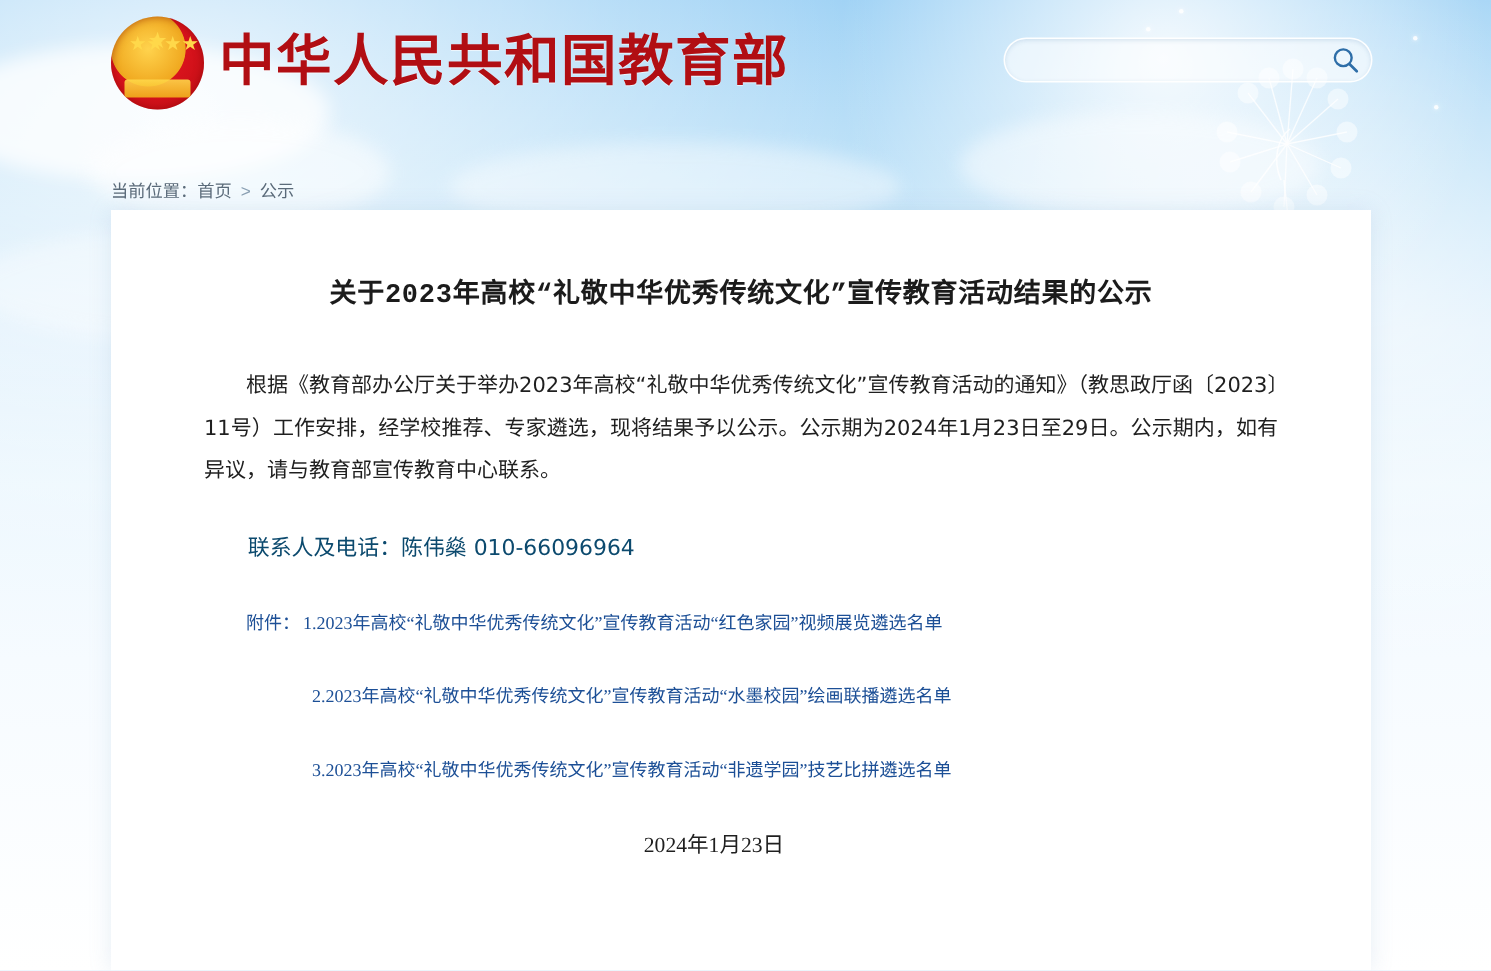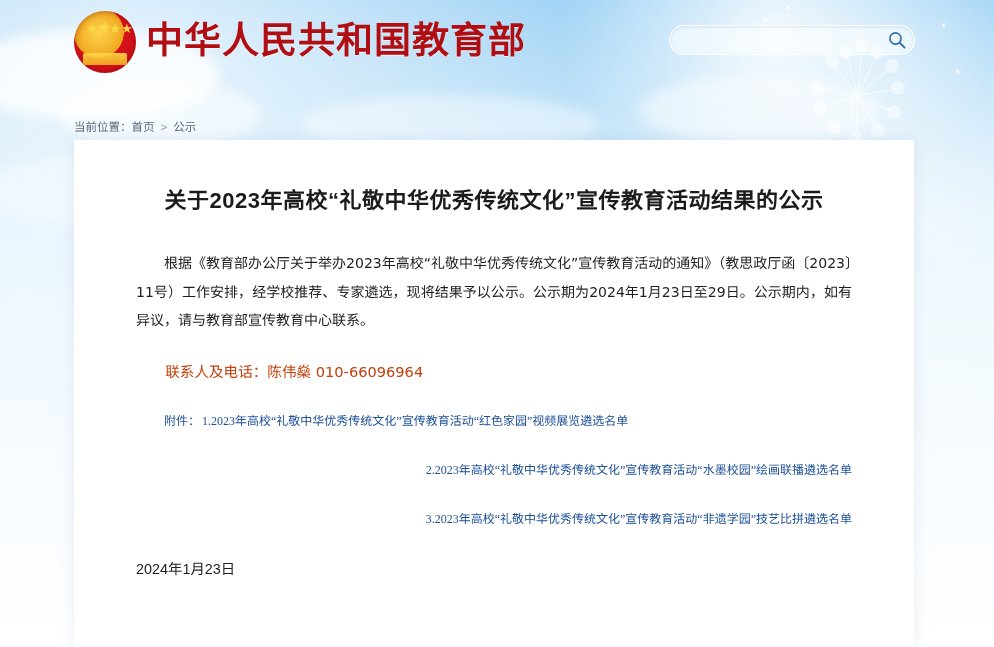--- a/index.html
+++ b/index.html
@@ -173,45 +173,45 @@
     position: absolute;
     left: 74px; top: 140px;
     width: 840px;
     min-height: 507px;
     background: #ffffff;
     box-shadow: 0 0 14px rgba(120,160,200,.18);
   }
   .doc-title {
     margin: 0;
     padding: 44px 70px 0 70px;
-    font-size: 22px;
+    font-size: 18px;
     font-weight: bold;
     color: #1b1b1b;
     text-align: center;
     line-height: 1.5;
     letter-spacing: .5px;
-    font-family: Liberation Sans, sans-serif;
+    font-family: Liberation Mono, monospace;
   }
   .doc-body {
     padding: 0 62px;
     margin-top: 32px;
   }
   .para {
     font-size: 14px;
     line-height: 2.05;
     color: #1f1f1f;
     text-indent: 2em;
     margin: 0 0 22px 0;
     text-align: justify;
     font-family: "DejaVu Sans", "Liberation Sans", sans-serif;
   }
   .contact {
     font-size: 14.6px;
     line-height: 2.0;
-    color: #c2410c;
+    color: #0c4a6e;
     text-indent: 2em;
     margin: 0 0 24px 0;
     font-family: "DejaVu Sans", "Liberation Sans", sans-serif;
   }
   .attach-wrap {
     margin: 0 0 8px 0;
     padding-left: 28px;
   }
   .attach-row {
     font-size: 12px;
@@ -222,34 +222,34 @@
   }
   .attach-label {
     color: #1c4f96;
     margin-right: 2px;
   }
   .attach-link {
     color: #1c4f96;
     text-decoration: none;
     cursor: pointer;
   }
-  .attach-row.indent { padding-left: 44px; text-align: right; }
+  .attach-row.indent { padding-left: 44px; }
   .signature {
     text-align: right;
     font-size: 14.4px;
     color: #1f1f1f;
     margin: 36px 36px 0 0;
     font-family: "DejaVu Sans", "Liberation Sans", sans-serif;
   }
   .date {
-    text-align: left;
+    text-align: center;
     font-size: 14.4px;
     color: #1f1f1f;
     margin: 26px 36px 40px 0;
-    font-family: Liberation Sans, sans-serif;
+    font-family: Liberation Serif, serif;
   }
 </style>
 </head>
 <body>
 
 <div class="page">
 
   <div class="cloud c1"></div>
   <div class="cloud c2"></div>
   <div class="cloud c3"></div>

